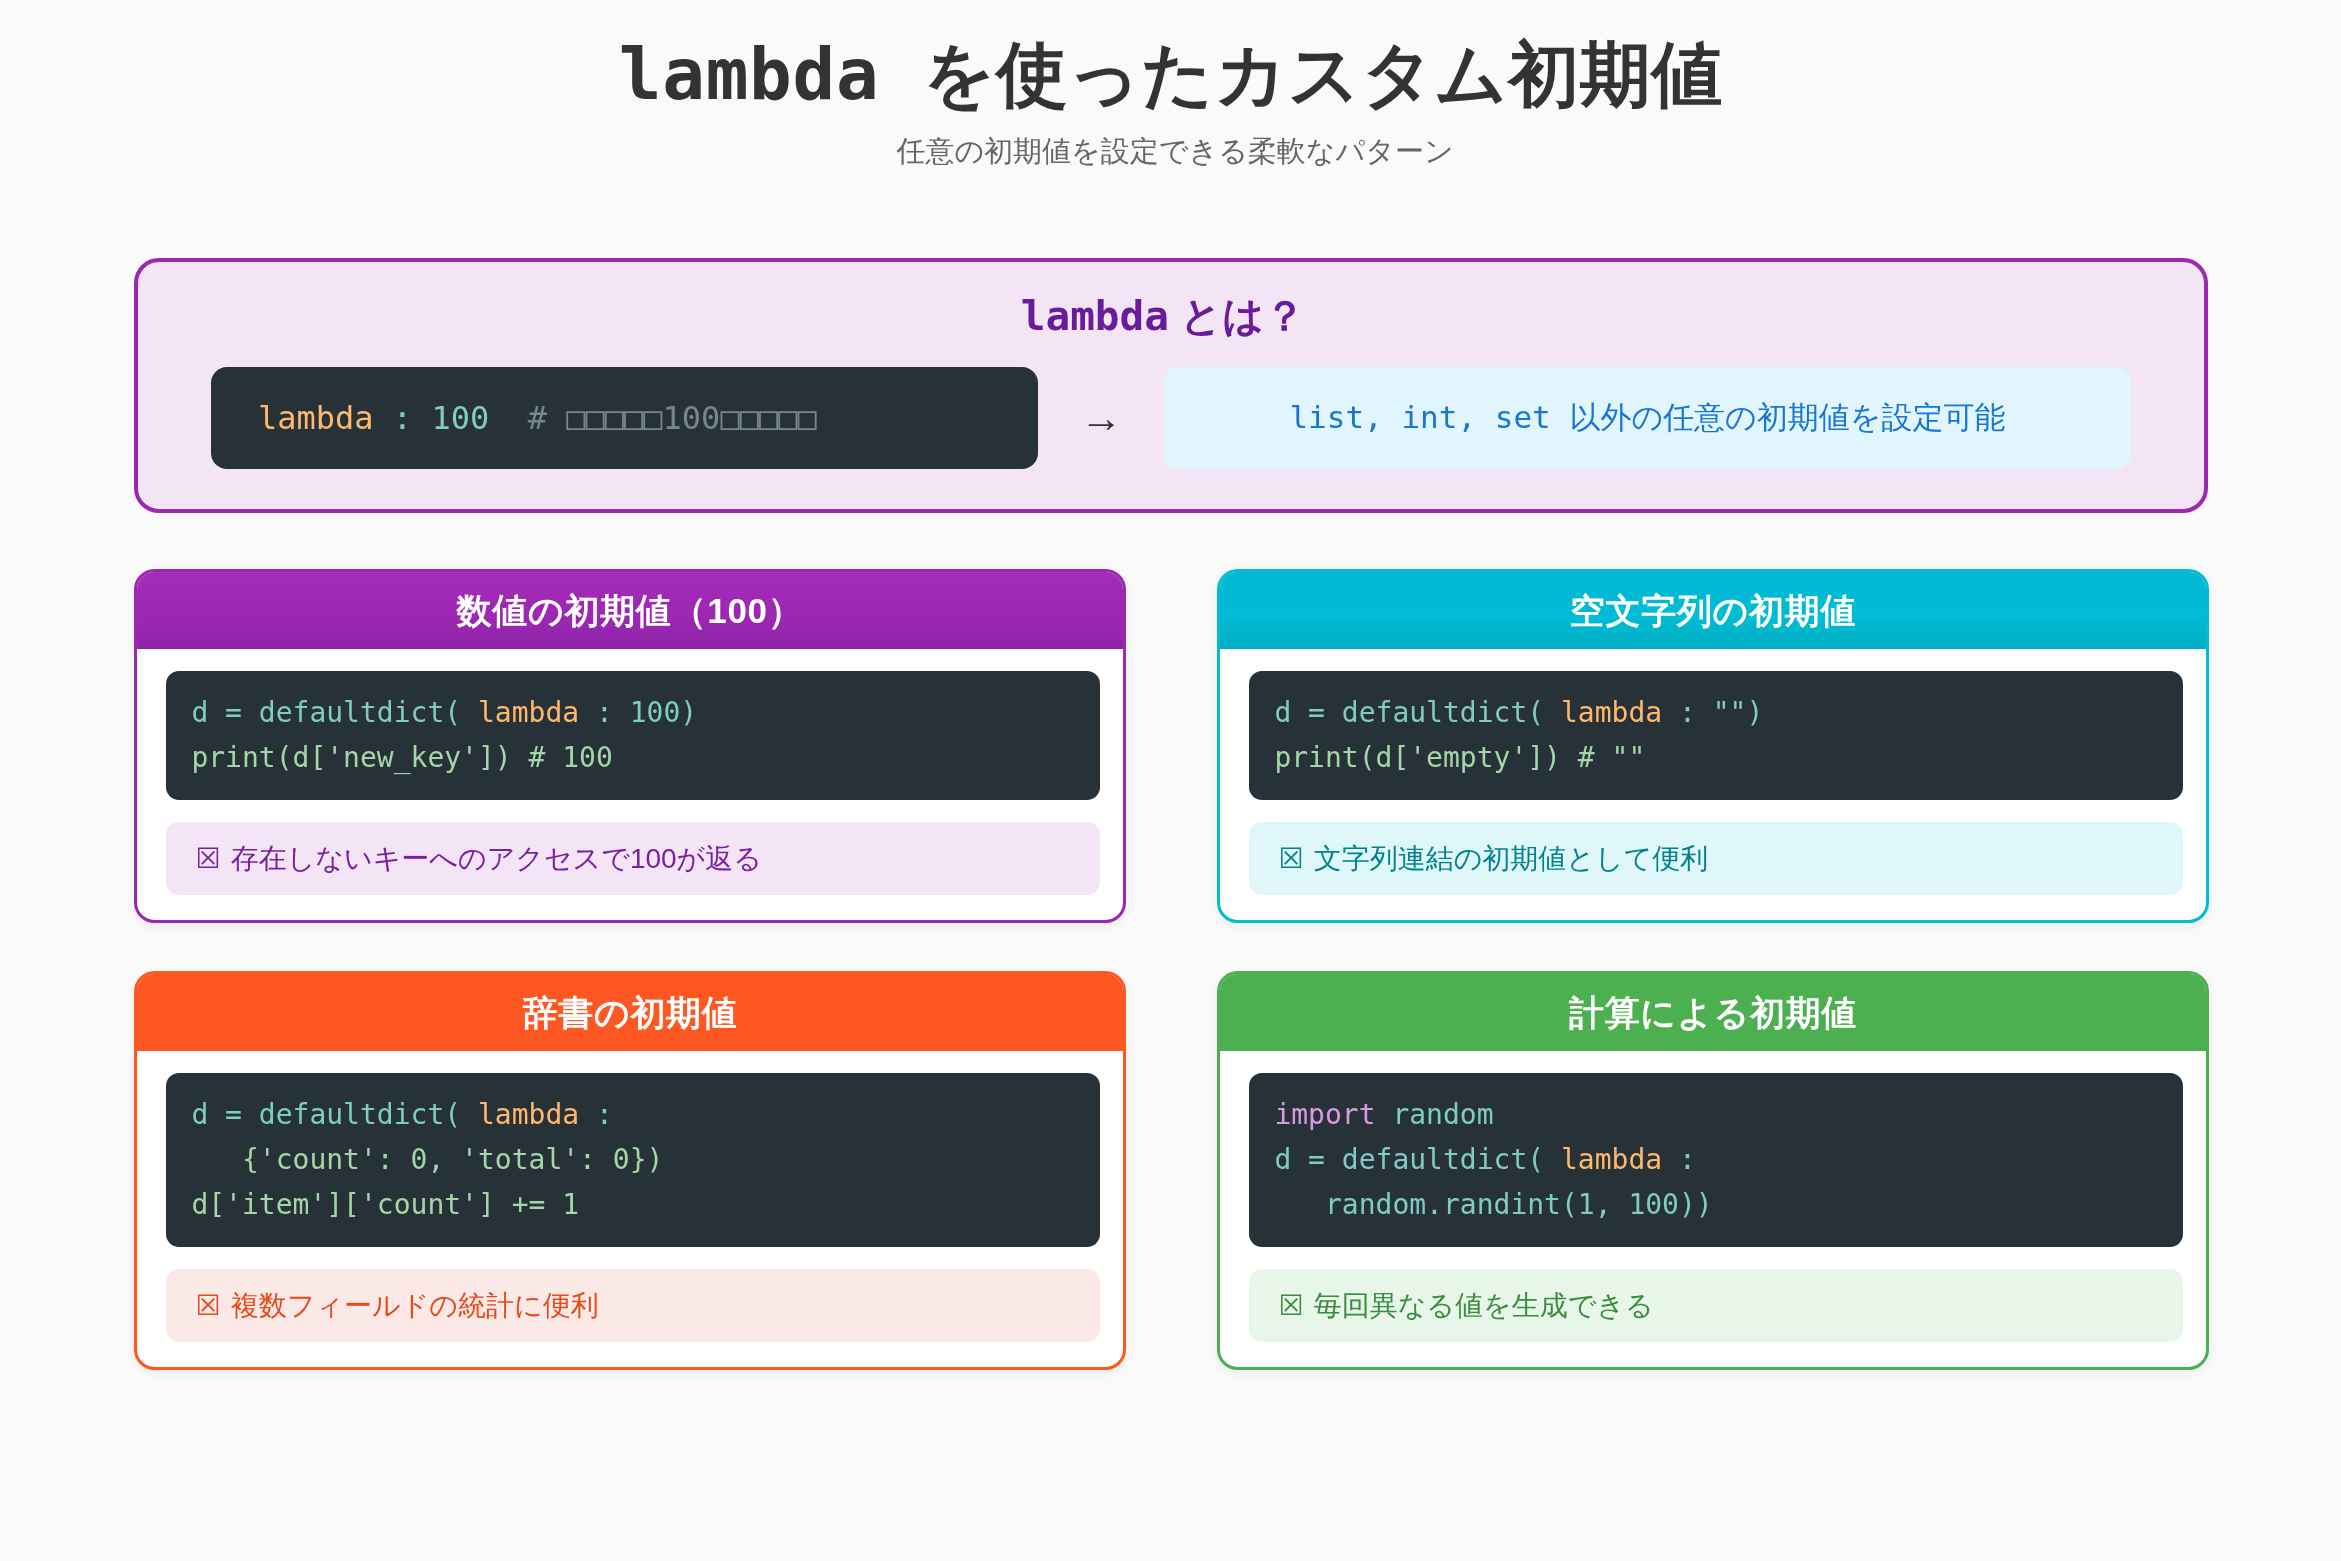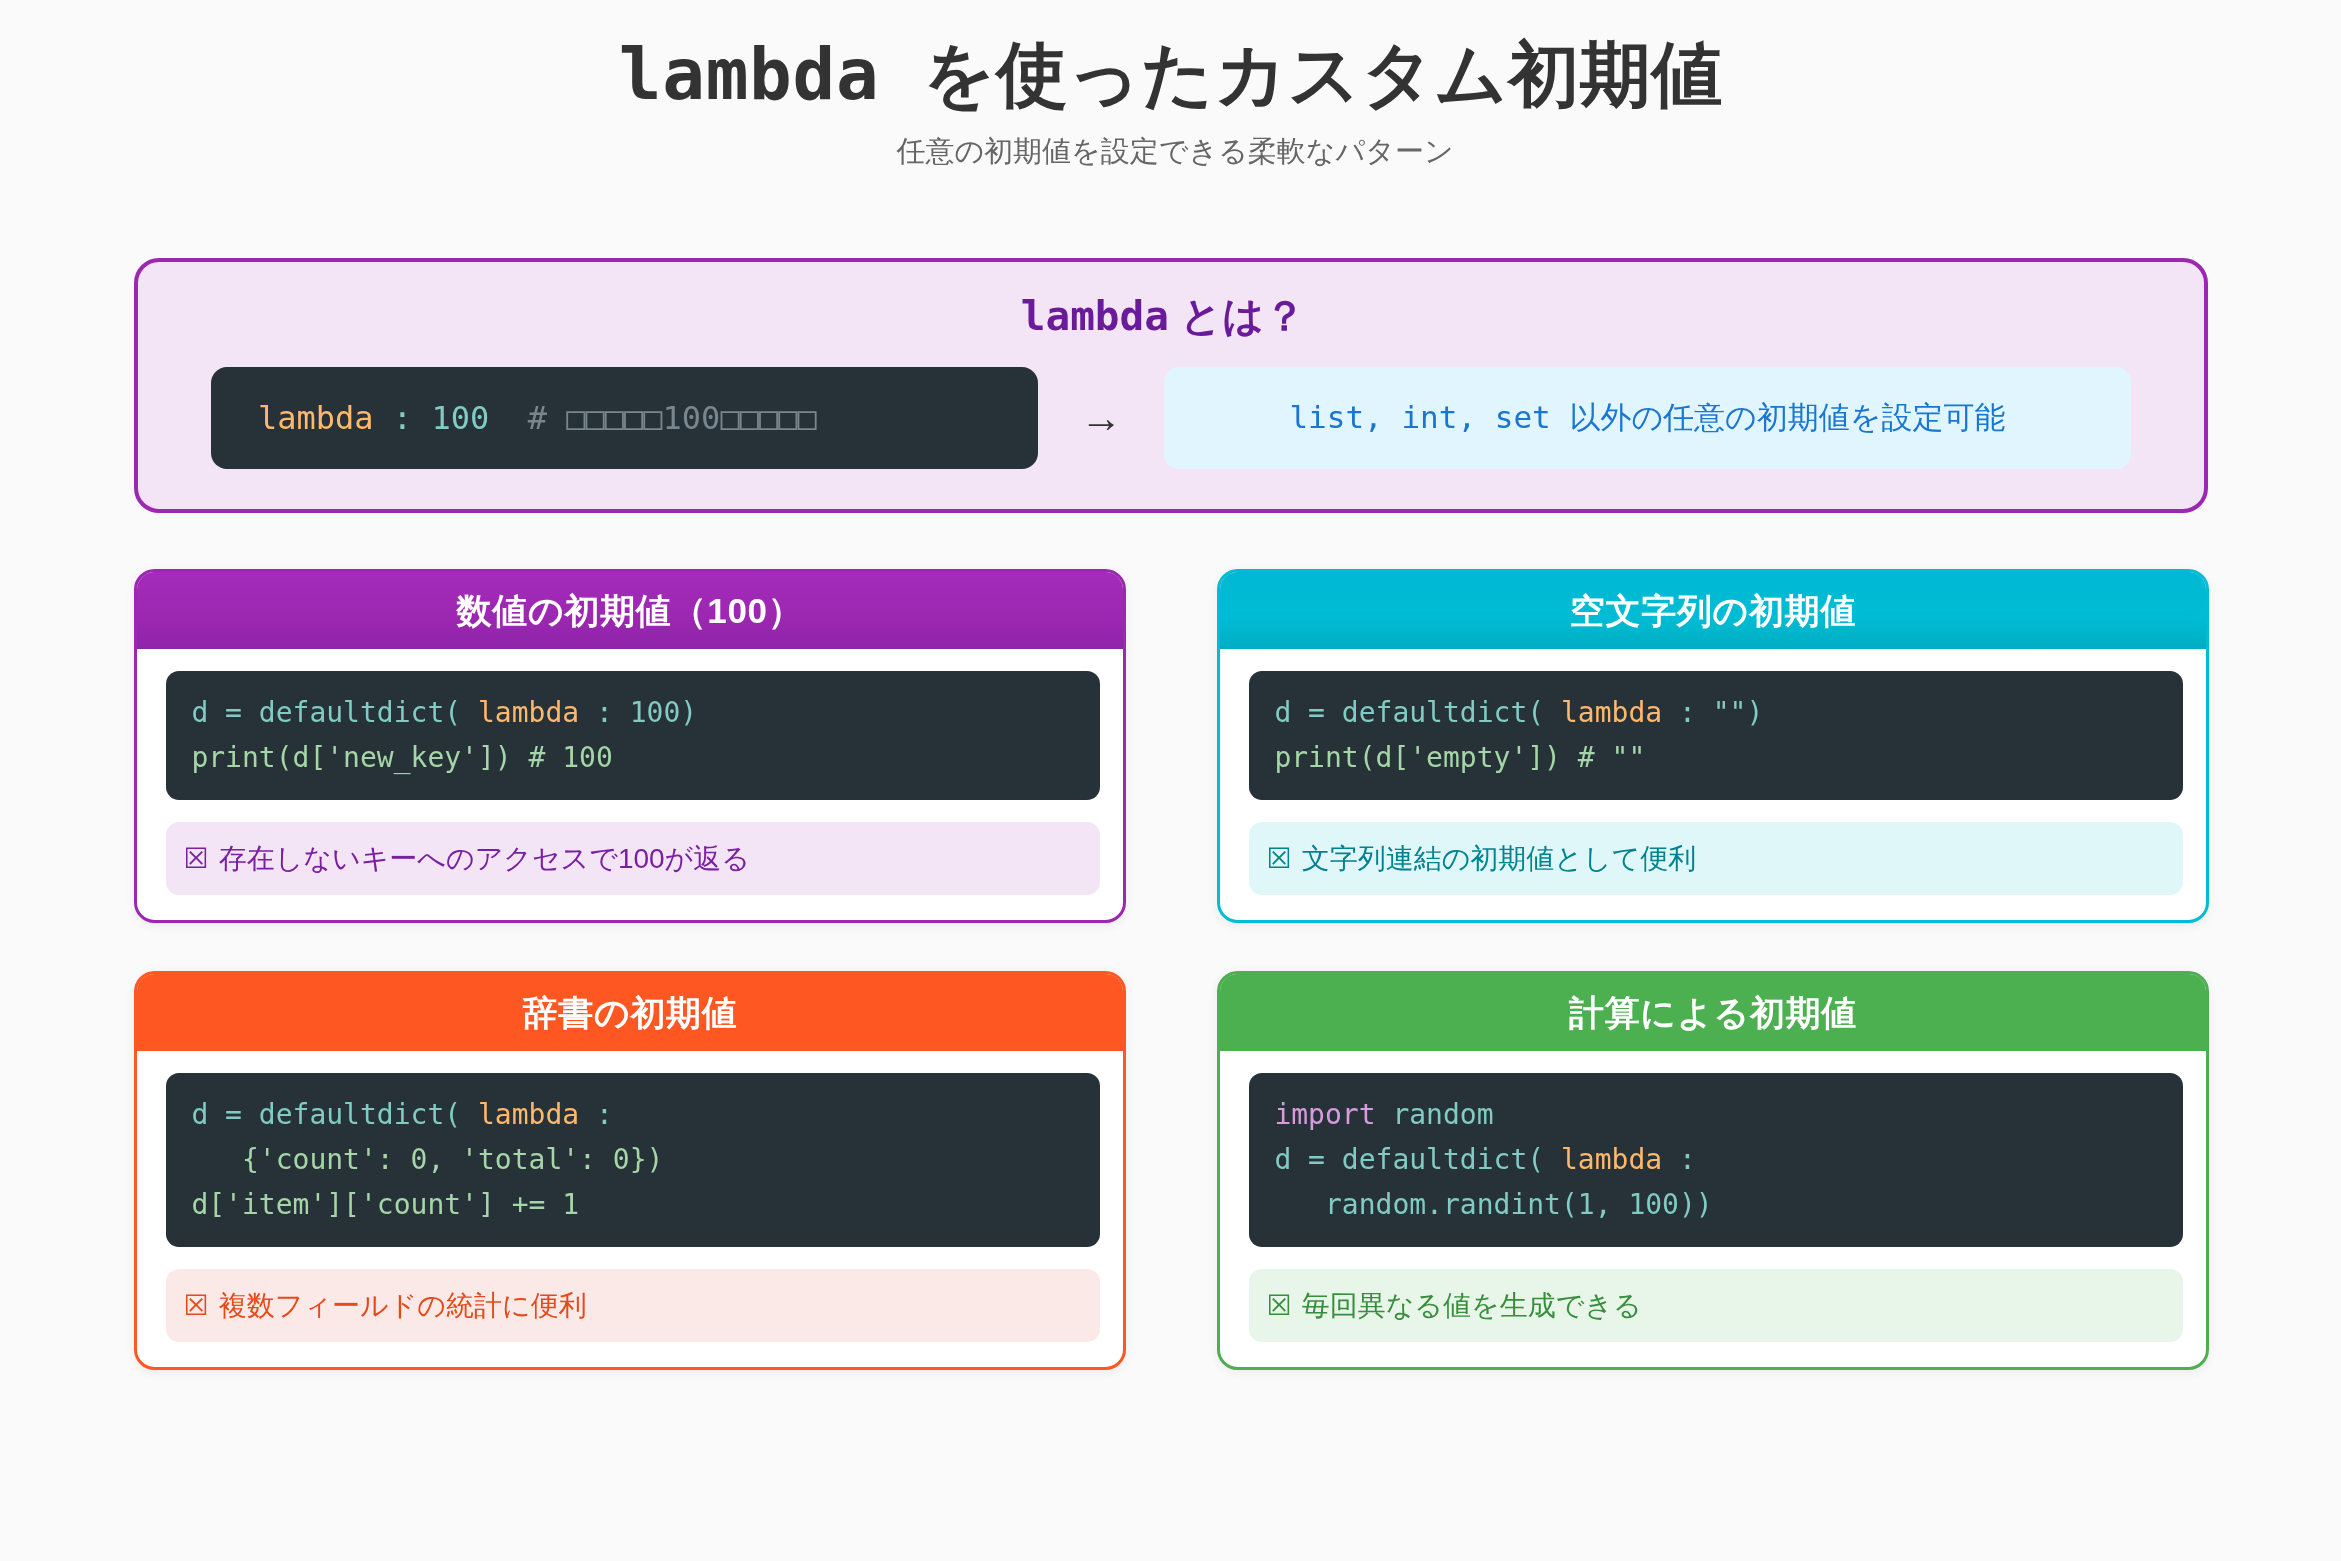--- a/index.html
+++ b/index.html
@@ -151,21 +151,21 @@
     padding: 19px 25px;
     font-family: "DejaVu Sans Mono", "Liberation Mono", monospace;
     font-size: 28px;
     line-height: 1.62;
     white-space: pre;
     min-height: 88px;
   }
   .note-block {
     margin-top: 22px;
     border-radius: 13px;
-    padding: 19px 17px;
+    padding: 19px 29px;
     font-size: 28px;
     line-height: 1.25;
   }
   .note-icon {
     font-family: "DejaVu Sans", sans-serif;
     margin-right: 10.2px;
   }
 
   
   .card.purple { border-color: #9c27b0; }

